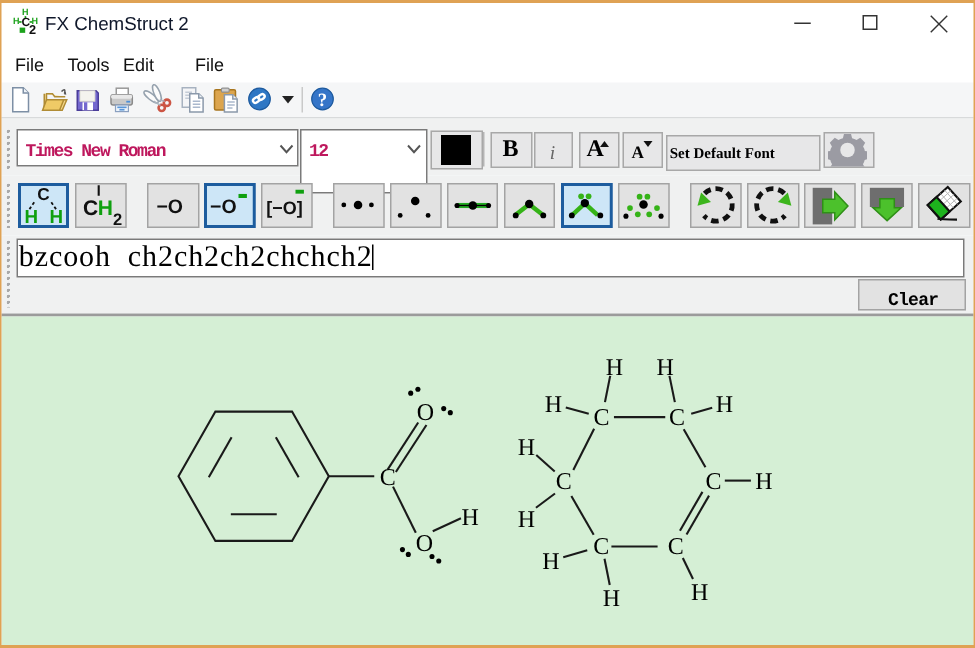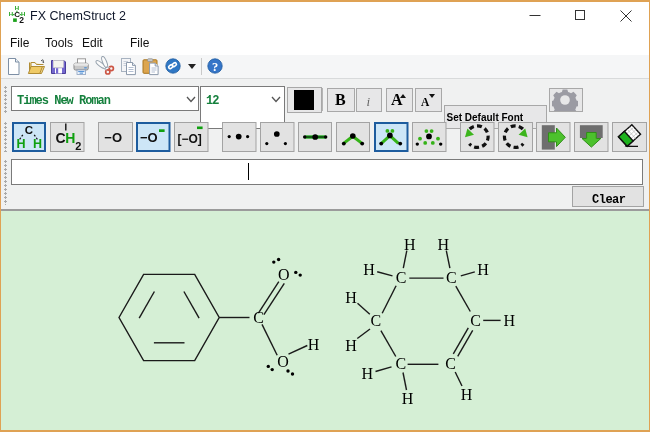--- a/index.html
+++ b/index.html
@@ -14,21 +14,21 @@
   .menu{position:absolute;top:5px;}
   #tb1{left:1px;top:55px;width:648px;height:23px;background:#f5f6f7;border-bottom:1px solid #d8dadb;}
   #tb2{left:1px;top:79px;width:648px;height:38px;background:#f0f1f1;}
   #tb3{left:1px;top:117px;width:648px;height:40px;background:#f0f1f1;}
   #inprow{left:1px;top:157px;width:648px;height:52px;background:#f0f1f1;}
   #sep{left:1px;top:209px;width:648px;height:2px;background:#9b9b9b;}
   #canvas{left:1px;top:211px;width:648px;height:219px;background:#d5efd5;}
   .grip{width:4px;background-image:radial-gradient(circle at 1.5px 1.5px,#a9a9a9 1px,transparent 1.2px);
         background-size:4px 4px;}
   .ddl{position:absolute;background:#fff;border:1px solid #7a7a7a;
-       font-family:"Liberation Mono",monospace;font-weight:bold;font-size:12px;letter-spacing:-1px;color:#15803d;box-sizing:border-box;}
+       font-family:"Liberation Mono",monospace;font-weight:bold;font-size:12px;letter-spacing:-1px;color:#be185d;box-sizing:border-box;}
   .fbtn{position:absolute;top:89px;height:22px;background:#e7e7e8;border:1px solid #a8a8a8;text-align:center;box-sizing:content-box;}
   svg{display:block;}
   #mol{left:0;top:0;width:650px;height:432px;z-index:5;}
 </style>
 </head>
 <body>
 <div id="win">
   <div id="frame"></div>
   <div class="abs" id="titlebar"></div>
   <div class="abs" id="title">FX ChemStruct 2</div>
@@ -161,21 +161,21 @@
       <span style="position:absolute;left:9.5px;top:5px">i</span>
     </div>
   <div class="fbtn" style="left:385.5px;top:87.5px;width:25px;font-family:'Liberation Serif',serif;font-weight:bold;">
     <span style="position:absolute;left:4.5px;top:2.5px;font-size:16px">A</span>
     <div style="position:absolute;left:13px;top:5px;width:0;height:0;border-left:3.2px solid transparent;border-right:3.2px solid transparent;border-bottom:4px solid #111"></div>
     </div>
   <div class="fbtn" style="left:414.5px;top:87.5px;width:25px;font-family:'Liberation Serif',serif;font-weight:bold;">
     <span style="position:absolute;left:5.5px;top:7px;font-size:11.5px">A</span>
     <div style="position:absolute;left:13.5px;top:5px;width:0;height:0;border-left:3.2px solid transparent;border-right:3.2px solid transparent;border-top:4px solid #111"></div>
     </div>
-  <div class="fbtn" style="left:443.5px;top:105px;width:101.5px;font-family:Liberation Sans, sans-serif;font-weight:bold;font-size:10px;">
+  <div class="fbtn" style="left:443.5px;top:90px;width:101.5px;font-family:Liberation Serif, serif;font-weight:bold;font-size:10px;">
       <span style="position:absolute;left:2px;top:6px;white-space:nowrap">Set Default Font</span>
     </div>
   <div class="fbtn" style="left:548.5px;top:87.5px;width:32.5px;">
     <svg style="position:absolute;left:2.5px;top:0.5px" width="26" height="22" viewBox="0 0 26 22">
       <g transform="translate(13,11) scale(1.18)">
       <path fill="#9b9ba3" d="M-2 -9 h4 l.6 2.3 a7 7 0 0 1 2.5 1 l2.1-1.2 2.8 2.8 -1.2 2.1 a7 7 0 0 1 1 2.5 l2.2.5 v4 l-2.3.6 a7 7 0 0 1 -1 2.5 l1.3 2 -2.9 2.9 -2-1.3 a7 7 0 0 1 -2.5 1 l-.6 2.3 h-4 l-.6-2.3 a7 7 0 0 1 -2.5-1 l-2 1.3 -2.9-2.9 1.3-2 a7 7 0 0 1 -1-2.5 l-2.3-.6 v-4 l2.2-.5 a7 7 0 0 1 1-2.5 l-1.2-2.1 2.8-2.8 2.1 1.2 a7 7 0 0 1 2.5-1 z"></path>
       <circle cx="0" cy="0" r="4.1" fill="#e7e7e8"></circle>
       </g>
     </svg>
   </div>
@@ -285,20 +285,21 @@
           <line x1="628.5" y1="132.2" x2="638.5" y2="132.2"></line>
           <line x1="628.5" y1="135.5" x2="638.5" y2="135.5"></line>
           <line x1="628.5" y1="138.8" x2="638.5" y2="138.8"></line>
         </g>
       <rect x="620.5" y="129" width="8" height="13" fill="#1db31d" stroke="#111" stroke-width="1.4"></rect>
     </g>
     <path d="M625 145.9 q2 0.5 13 0.5" fill="none" stroke="#111" stroke-width="1.4"></path>
   </svg>
 
   <div class="abs" style="left:11px;top:159px;width:632px;height:26px;background:#fff;border:1px solid #7a7a7a;box-sizing:border-box;">
+    <span style="position:absolute;left:0.5px;top:0px;font-family:'Liberation Serif',serif;font-size:20px;letter-spacing:0.62px;color:#000;white-space:pre">bzcooh  ch2ch2ch2chchch2</span>
     <div style="position:absolute;left:236px;top:3px;width:1px;height:17px;background:#000"></div>
   </div>
   <div class="abs" style="left:572px;top:186px;width:72px;height:21px;background:#e2e2e2;border:1px solid #a3a3a3;box-sizing:border-box;">
     <span style="position:absolute;left:19px;top:5.5px;font-family:'Liberation Mono',monospace;font-weight:bold;font-size:12px;letter-spacing:-0.5px;">Clear</span>
   </div>
 
   <div class="abs" id="sep"></div>
   <div class="abs" id="canvas"></div>
 
   <svg class="abs" id="mol" viewBox="0 0 650 432">

